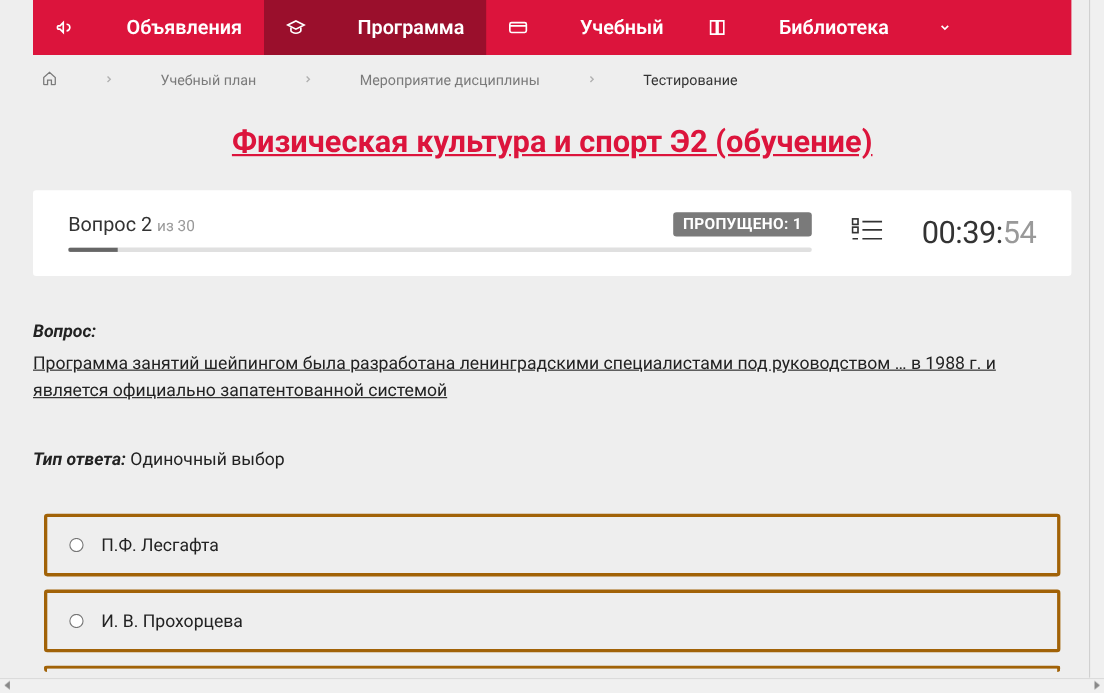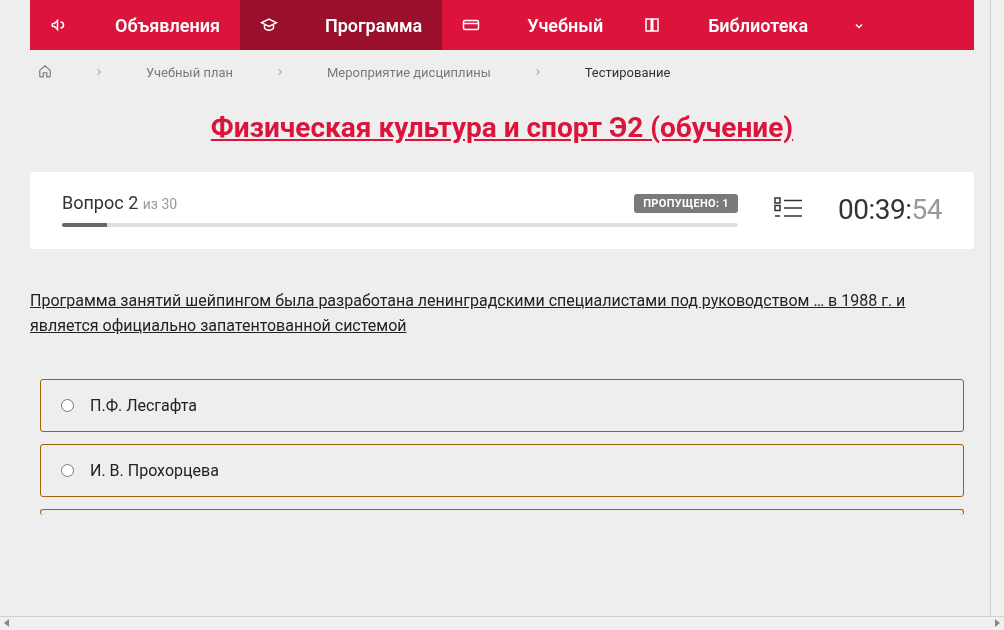--- a/index.html
+++ b/index.html
@@ -97,21 +97,21 @@
       font-weight: 400;
     }
     .q-number .of {
       color: #999;
       font-size: 14px;
       font-weight: 400;
     }
     .skipped-badge {
       background: #7a7a7a;
       color: #fff;
-      font-size: 11px;
+      font-size: 14px;
       font-weight: 700;
       padding: 3px 9px;
       border-radius: 3px;
       letter-spacing: 0.3px;
     }
     .progress-track {
       height: 4px;
       background: #e0e0e0;
       border-radius: 2px;
       overflow: hidden;
@@ -164,21 +164,21 @@
     .answer-type-row .lbl {
       font-weight: 700;
       font-style: italic;
     }
 
     
     .options {
       padding: 0 10px 20px;
     }
     .option {
-      border: 1px solid #a16207;
+      border: 3px solid #a16207;
       border-radius: 3px;
       padding: 16px 20px;
       margin-bottom: 12px;
       display: flex;
       align-items: center;
       font-size: 16px;
       color: #222;
       background: #fff0;
       cursor: pointer;
     }
@@ -318,22 +318,27 @@
       <line x1="1" y1="19" x2="6" y2="19"></line>
         <line x1="10" y1="19" x2="28" y2="19"></line>
     </svg>
   </div>
   <div class="q-timer">
     <span>00</span><span>:</span><span>39</span><span>:</span><span class="sec">54</span>
   </div>
 </div>
 
 <div class="q-body">
+  <div class="q-label">Вопрос:</div>
   <div class="q-text">Программа занятий шейпингом была разработана ленинградскими специалистами под руководством … в 1988 г. и является официально запатентованной системой</div>
 
+  <div class="answer-type-row">
+    <span class="lbl">Тип ответа:</span>
+    <span>Одиночный выбор</span>
+  </div>
 
   <div class="options">
     <label class="option">
       <input type="radio" name="ans" style="">
       <span>П.Ф. Лесгафта</span>
     </label>
     <label class="option">
       <input type="radio" name="ans" style="">
       <span>И. В. Прохорцева</span>
     </label>

